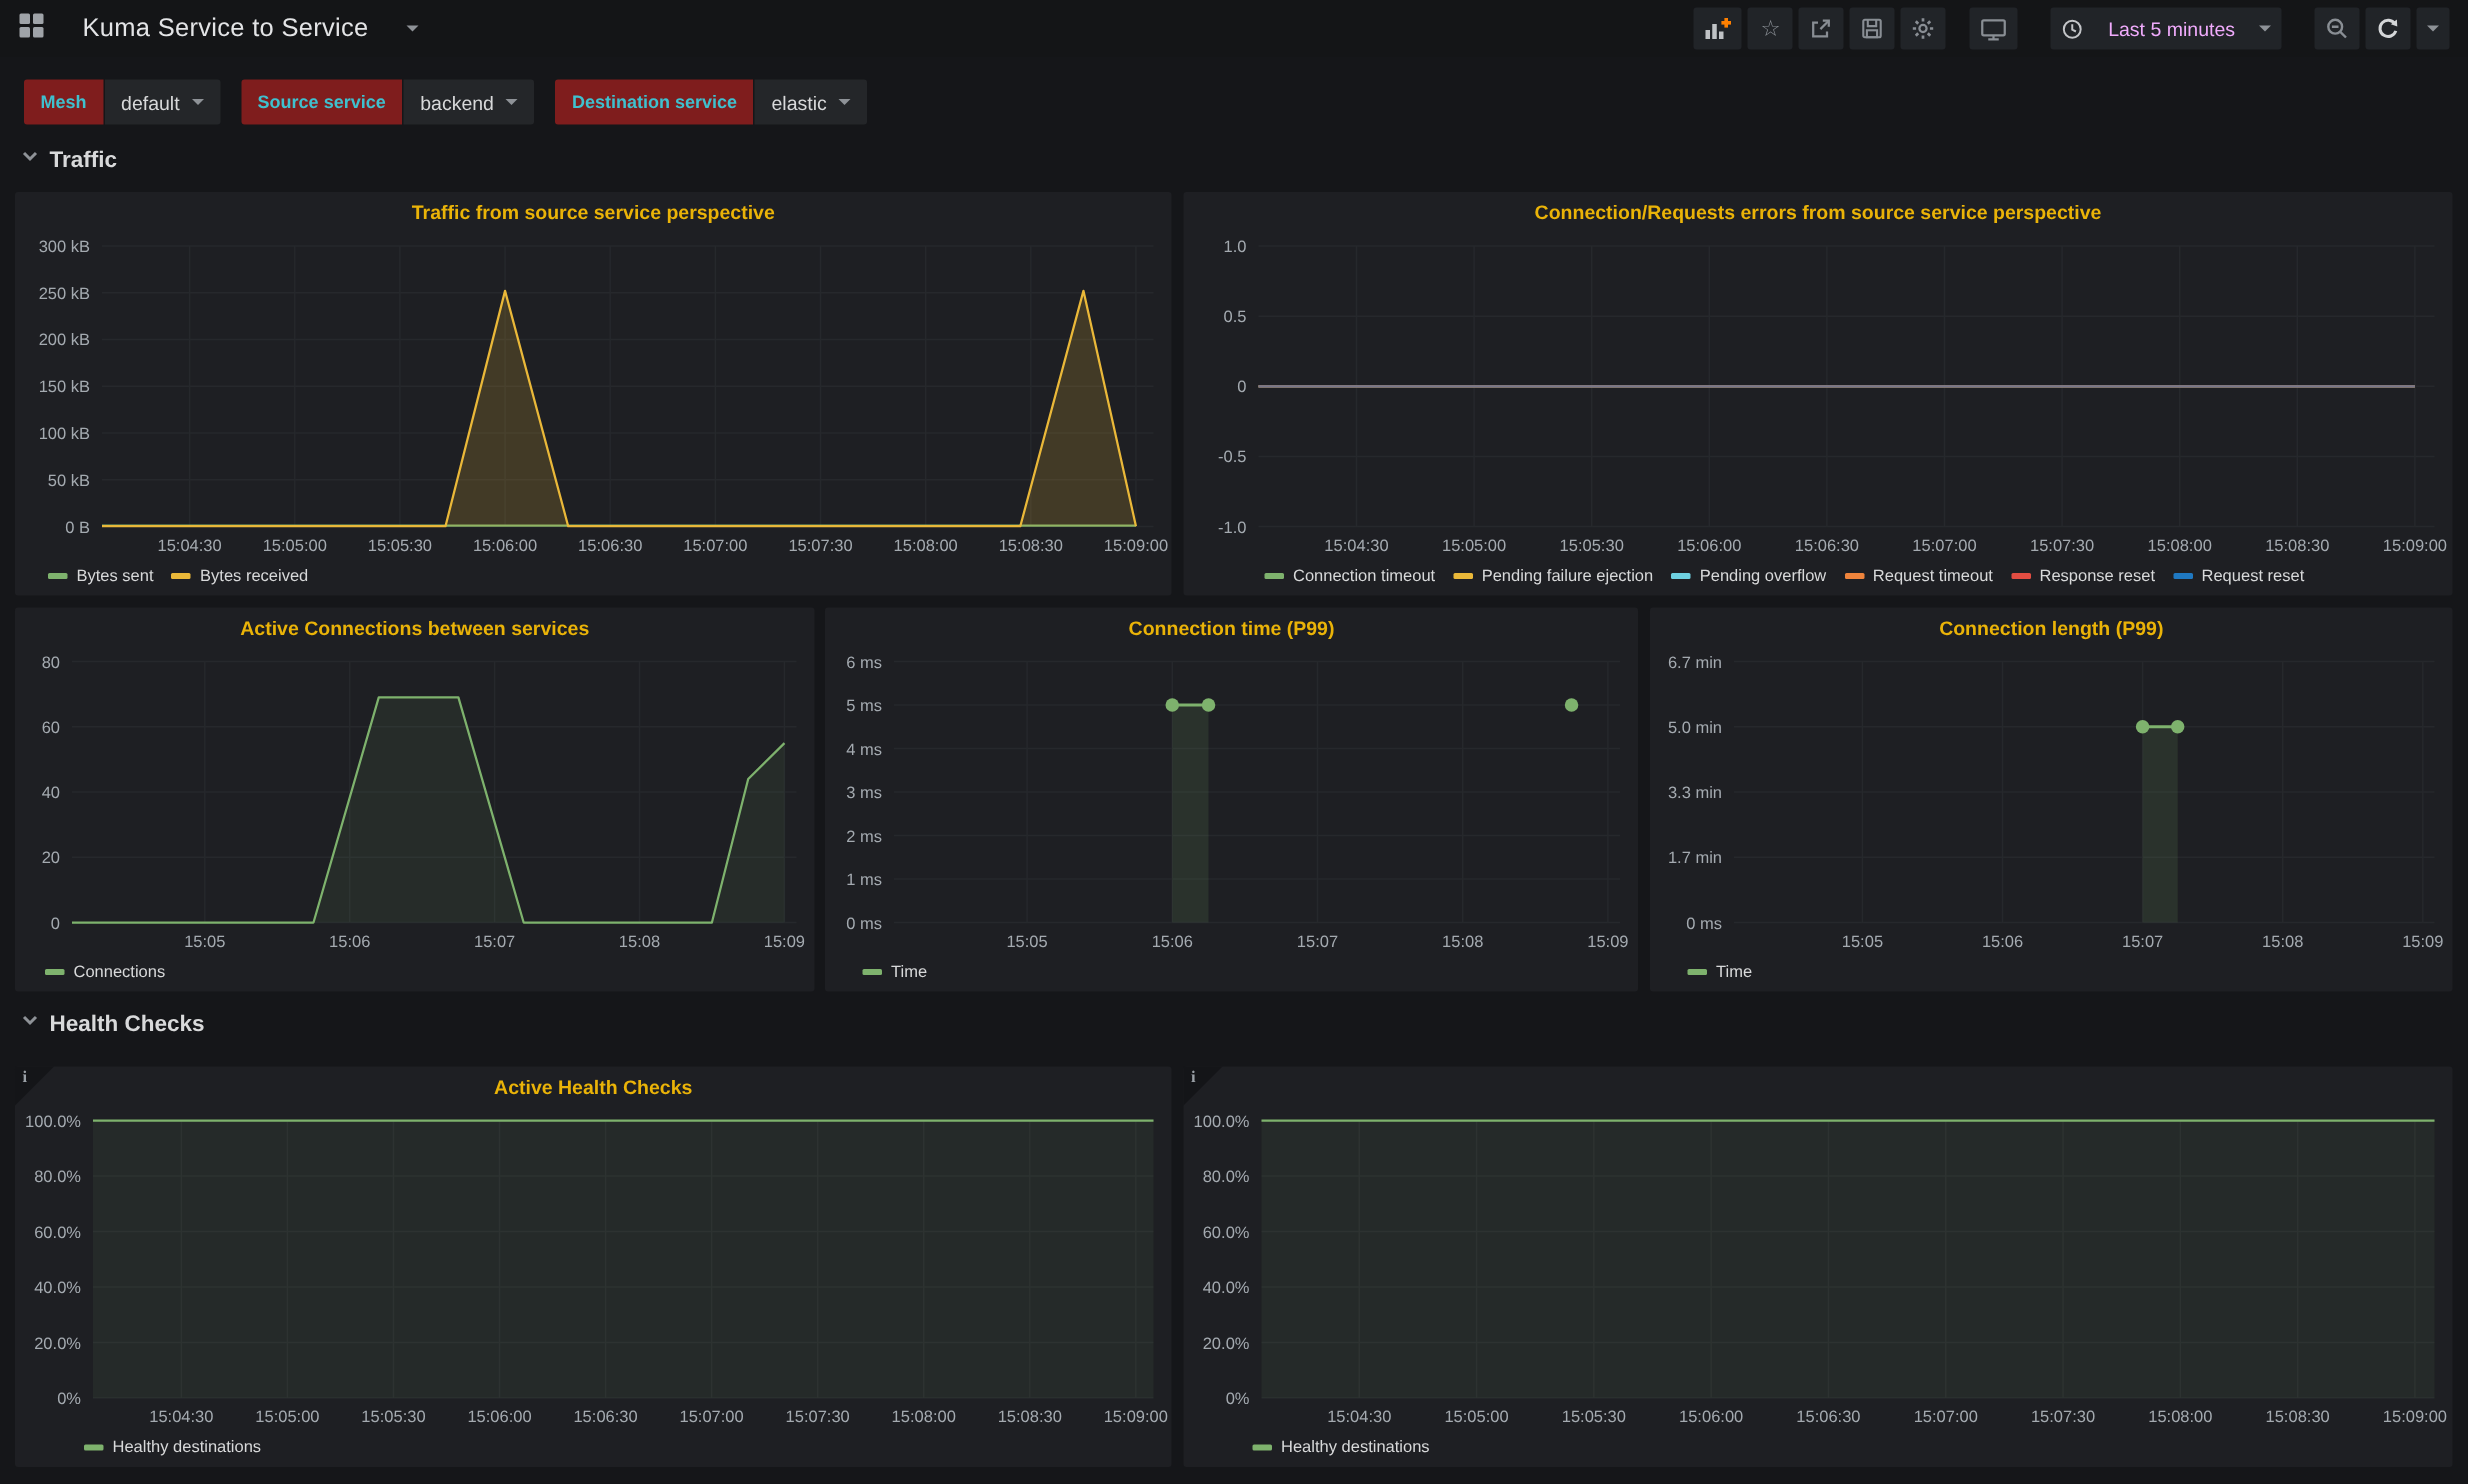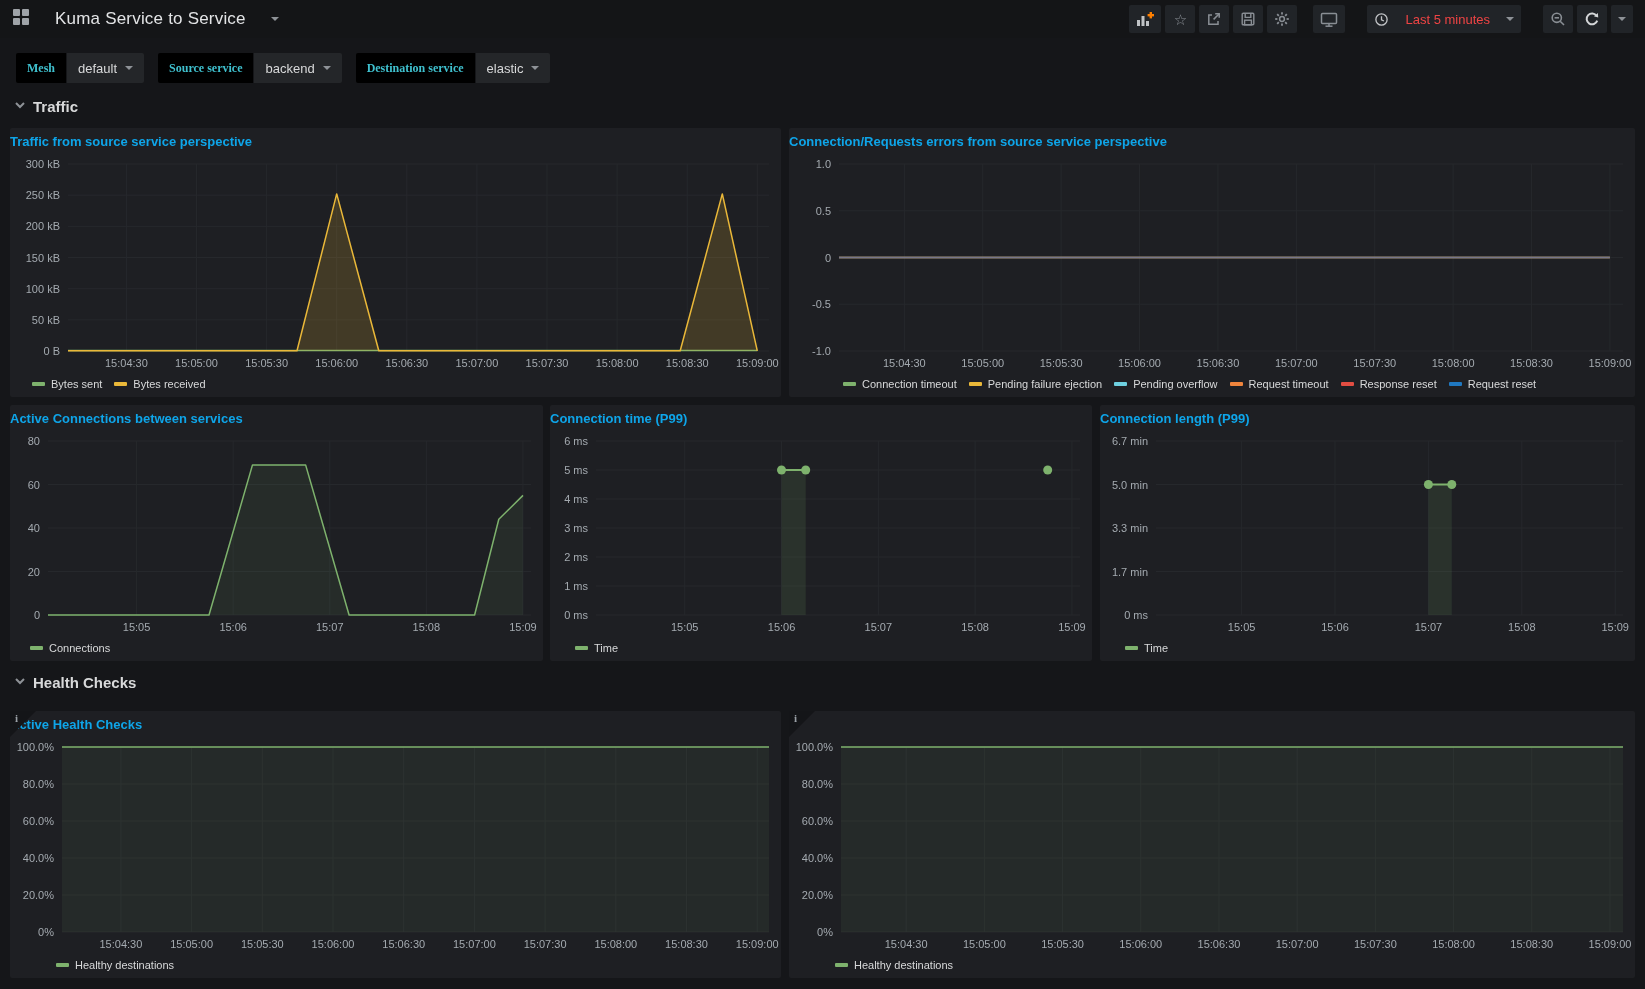--- a/index.html
+++ b/index.html
@@ -9,37 +9,37 @@
   
   .navbar { position:absolute; top:0; left:0; width:100%; height:38px; display:flex; align-items:center; padding:0 12px; background:#141517; }
   .nav-left { display:flex; align-items:center; gap:25px; cursor:pointer; }
   .nav-title { color:#e3e4e6; font-size:17px; font-weight:500; letter-spacing:.2px; }
   .caret { width:0; height:0; border-left:4px solid transparent; border-right:4px solid transparent; border-top:4px solid #8e9297; display:inline-block; }
   .nav-right { margin-left:auto; display:flex; align-items:center; gap:4px; }
   .navbtn { height:28px; min-width:30px; padding:0 7px; background:#212428; border:none; border-radius:2px; display:flex; align-items:center; justify-content:center; gap:6px; color:#898e94; cursor:pointer; }
   .navbtn svg { display:block; }
   .nav-gap { width:8px; }
   .nav-gap-lg { width:14px; }
-  .timepicker { color:#ef4444; font-size:13px; font-weight:500; padding:0 10px; }
+  .timepicker { color:#f0abfc; font-size:13px; font-weight:500; padding:0 10px; }
   .refresh-btn { color:#d4d6d8; }
   .star-glyph { font-size:15px; line-height:1; color:#898e94; }
 
   
   .submenu { position:absolute; top:53px; left:16px; display:flex; gap:14px; }
   .var-group { display:flex; align-items:stretch; height:30px; }
-  .var-label { background:#000000; color:#3fc0ce; font-size:12px; font-weight:700; display:flex; align-items:center; padding:0 11px; border-radius:2px 0 0 2px;font-family:Liberation Serif, serif; }
+  .var-label { background:#7f1d1d; color:#3fc0ce; font-size:12px; font-weight:700; display:flex; align-items:center; padding:0 11px; border-radius:2px 0 0 2px; }
   .var-value { background:#242629; color:#d8d9da; font-size:13px; display:flex; align-items:center; gap:8px; padding:0 11px; border-radius:0 2px 2px 0; margin-left:1px; cursor:pointer; }
 
   
   .section-header { position:absolute; left:14px; display:flex; align-items:flex-end; gap:7px; cursor:pointer; }
   .section-header span.txt { color:#d8d9da; font-size:15px; font-weight:700; }
 
   
   .panel { position:absolute; background:#1e1f23; border-radius:2px; }
-  .panel-title { height:26px; line-height:27px; color:#0ea5e9; font-size:13px; font-weight:700; cursor:pointer; white-space:nowrap; overflow:hidden; }
+  .panel-title { height:26px; line-height:27px; text-align:center; color:#eab308; font-size:13px; font-weight:700; cursor:pointer; white-space:nowrap; overflow:hidden; }
   .chart-area { position:absolute; top:26px; left:0; right:0; bottom:24px; }
   .chart-area svg { width:100%; height:100%; display:block; }
   svg text.tick { fill:#a4aab0; font-size:11px; font-family:"Liberation Sans",sans-serif; }
   .panel-legend { position:absolute; bottom:3px; left:0; right:0; height:20px; display:flex; align-items:center; gap:12px; white-space:nowrap; overflow:hidden; }
   .legend-item { display:inline-flex; align-items:center; color:#d8d9da; font-size:11px; cursor:pointer; }
   .legend-item i { width:13px; height:4px; border-radius:1px; margin-right:6px; display:inline-block; }
   .corner-info { position:absolute; top:0; left:0; width:0; height:0; border-top:26px solid #141518; border-right:26px solid transparent; cursor:pointer; z-index:2; }
   .corner-info .i { position:absolute; top:-25px; left:5px; color:#9aa0a6; font-size:11px; font-weight:700; font-family:"Liberation Serif",serif; }
 </style>
 </head>

